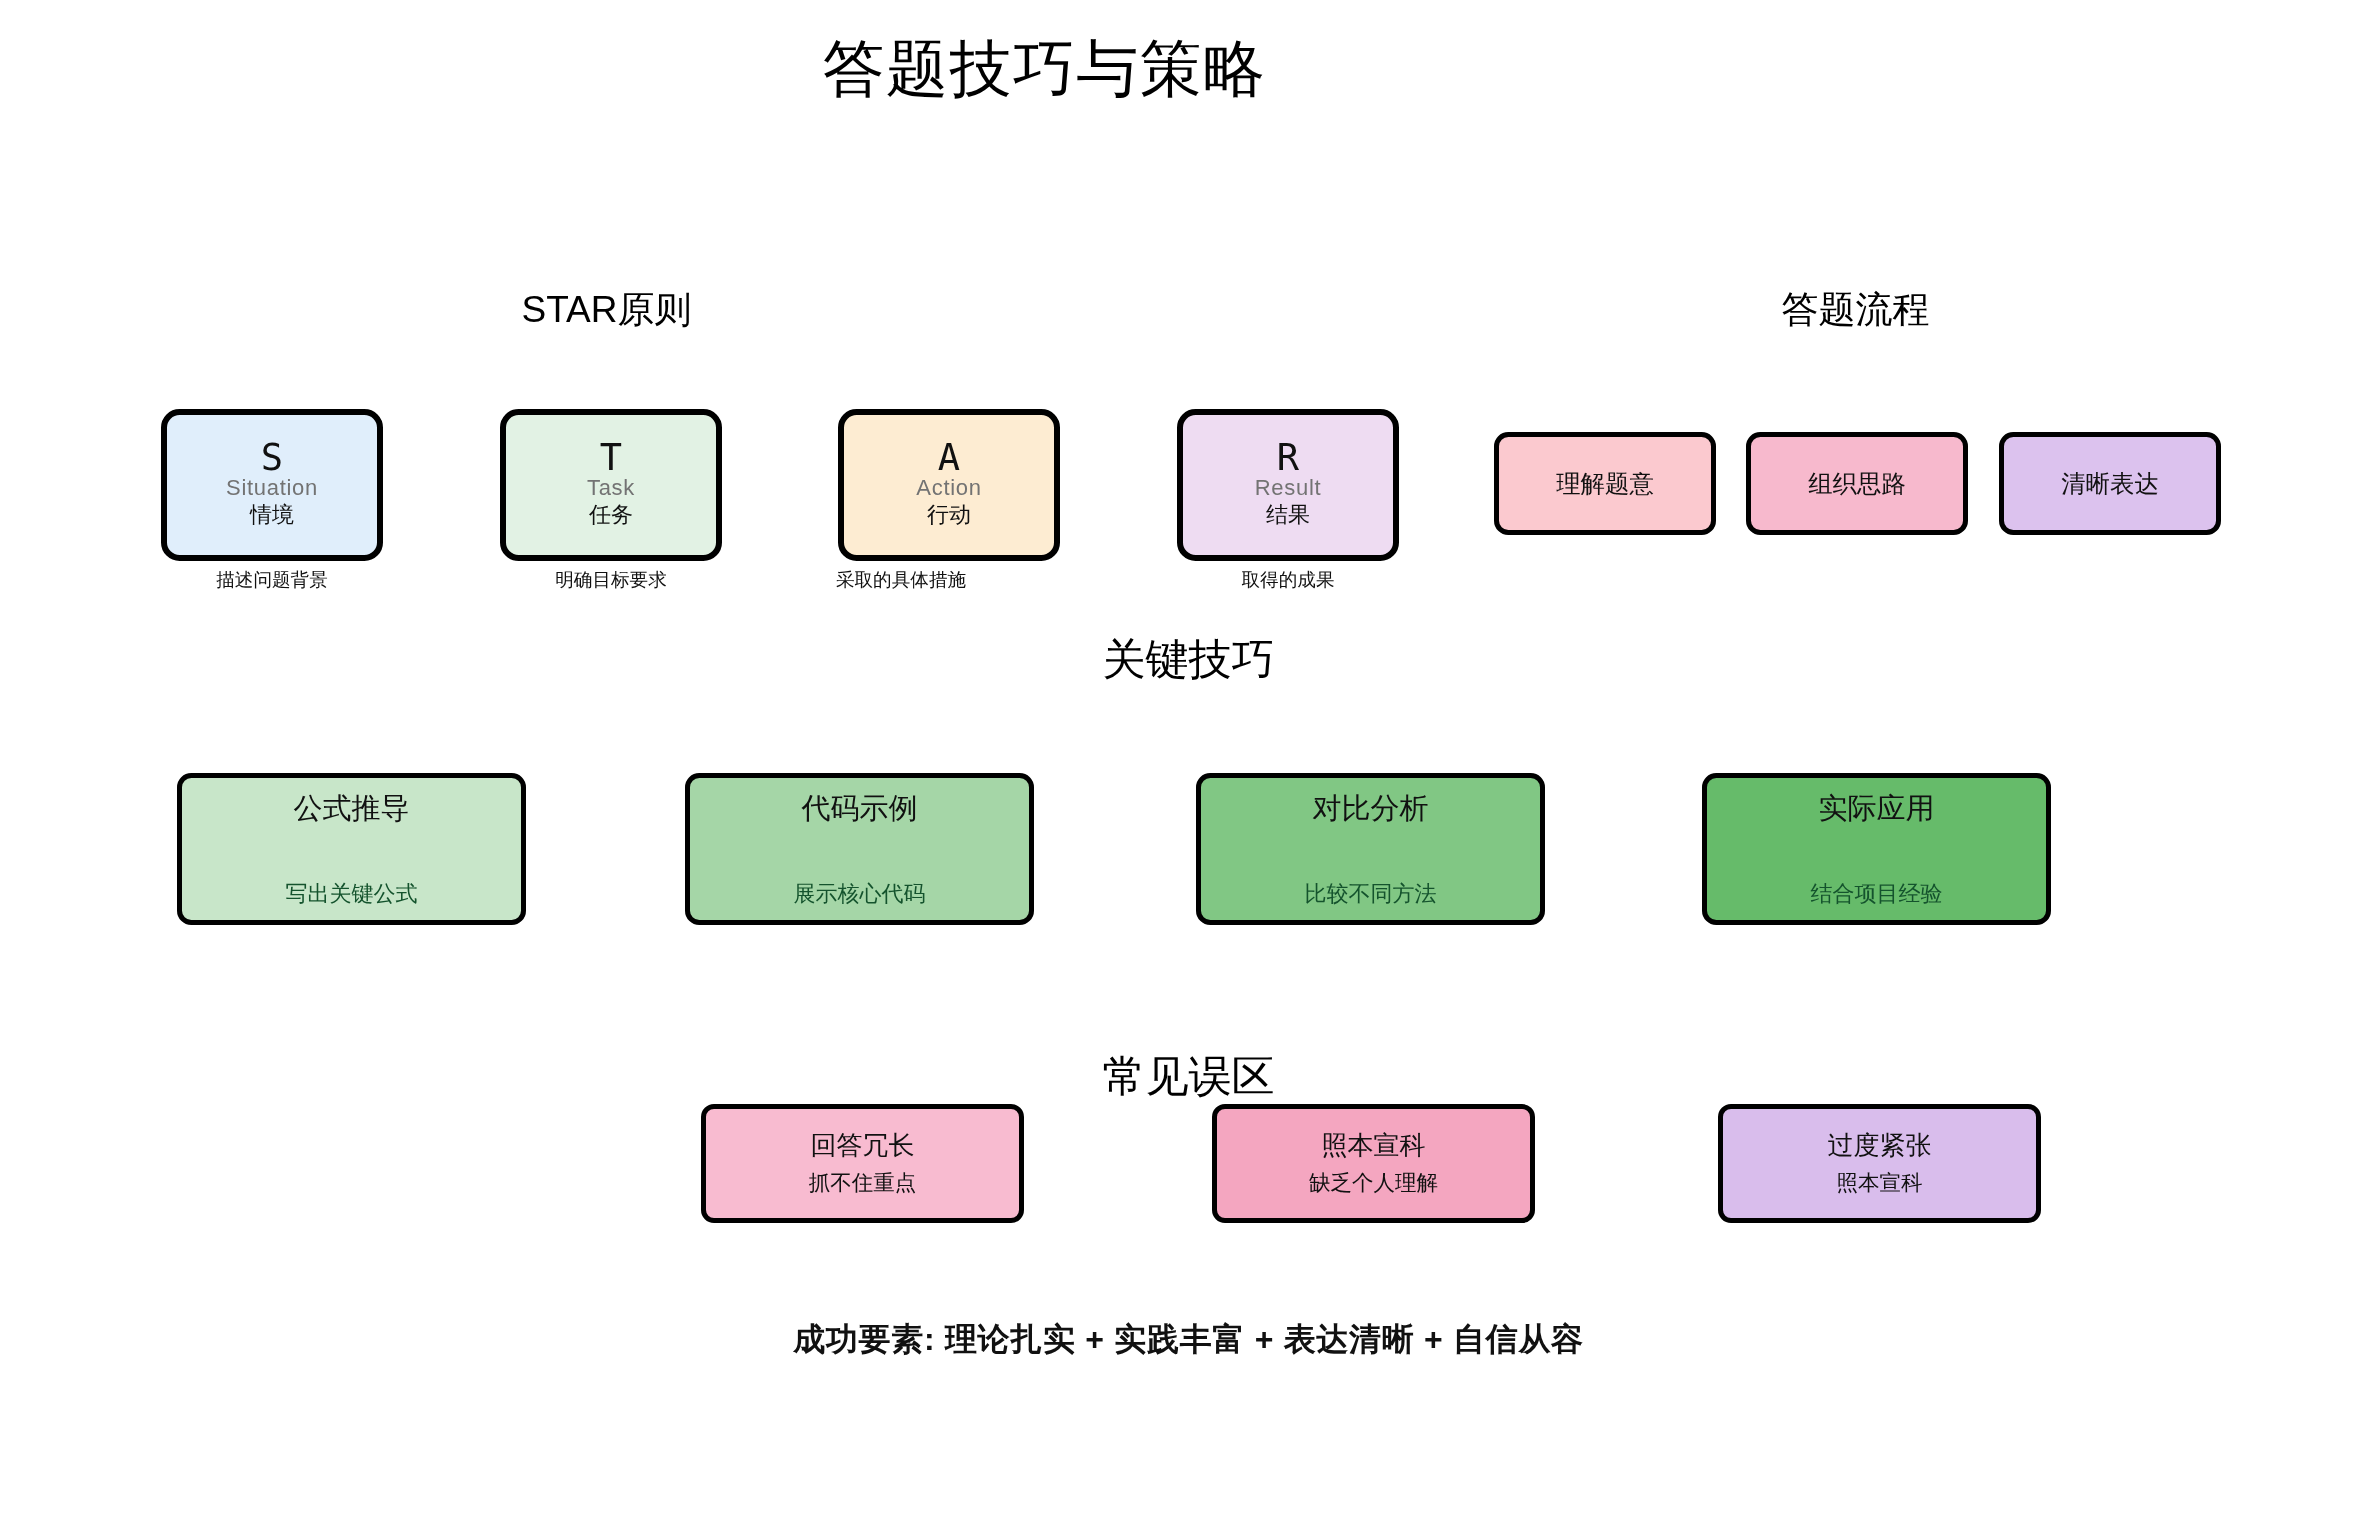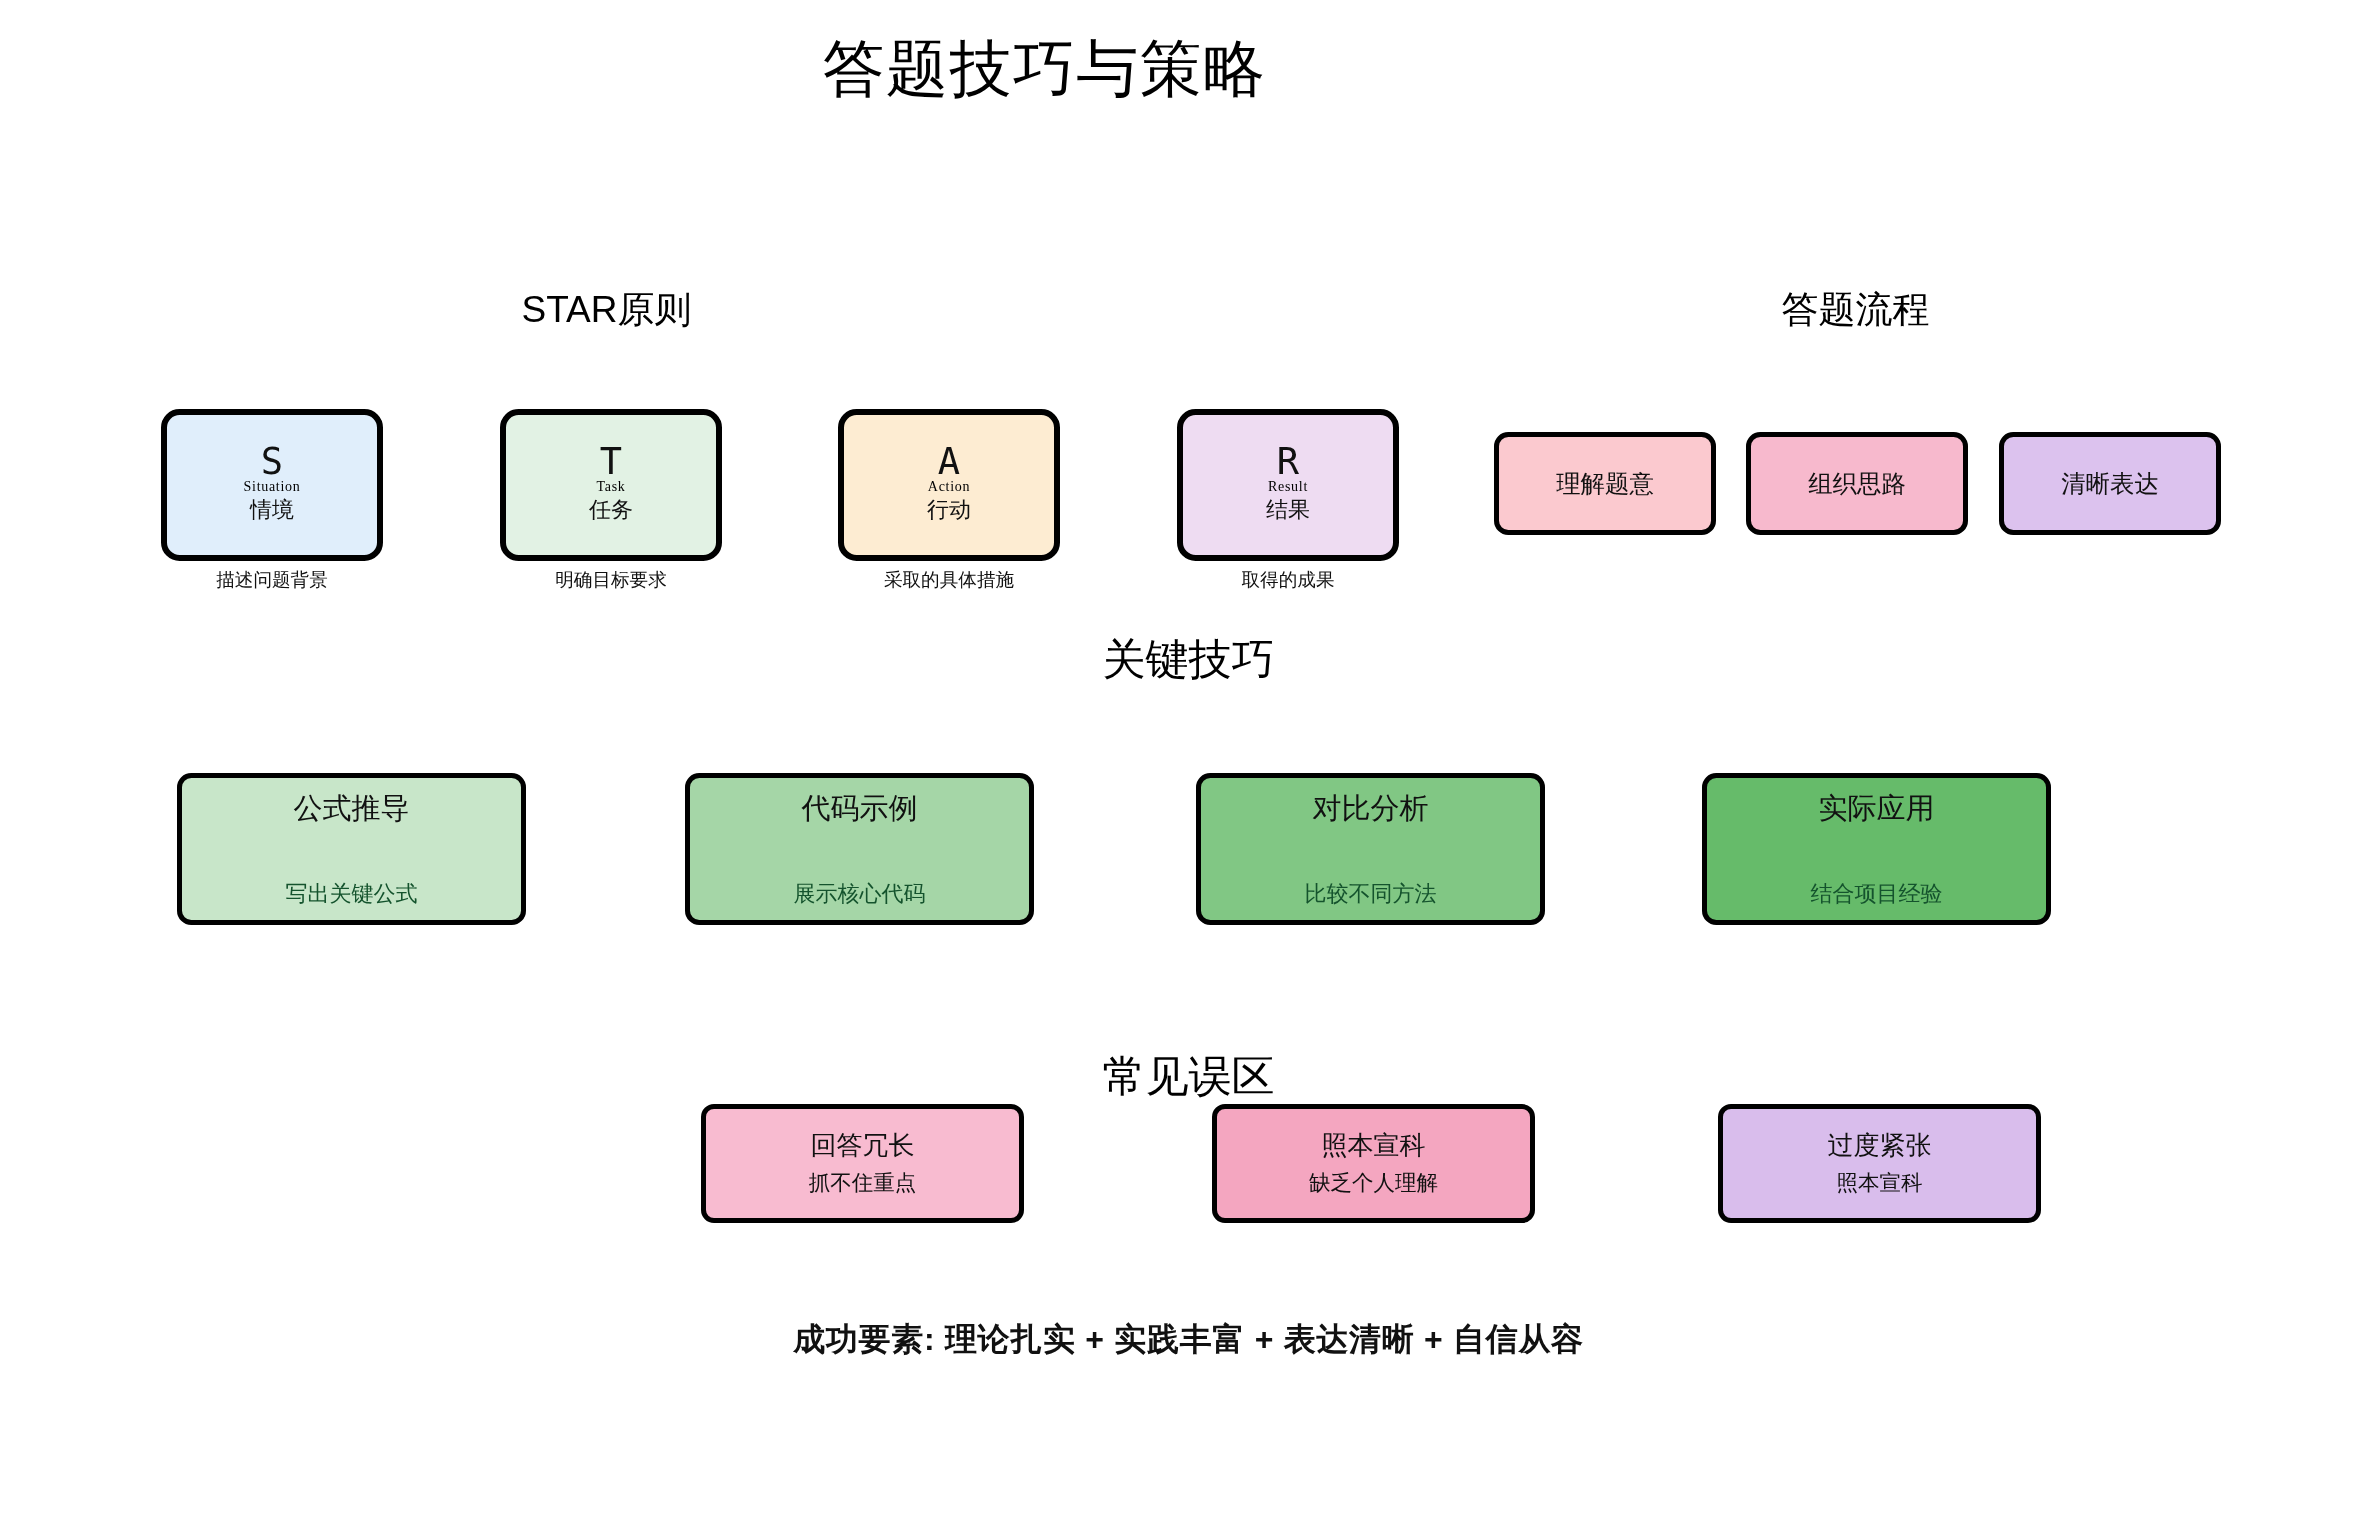--- a/index.html
+++ b/index.html
@@ -29,22 +29,22 @@
     text-align:center;
   }
 
   
   .star-card{width:222px;height:152px;border-radius:18.6px;border-width:6.5px;}
   .star-letter{
     font-family:"DejaVu Sans Mono","Liberation Mono",monospace;
     font-size:37px;line-height:0.92;font-weight:400;color:#111;
   }
   .star-en{
-    font-family:Liberation Serif, serif;
-    font-size:14px;line-height:1.18;color:#000000;letter-spacing:0.7px;
+    font-family:Liberation Sans, sans-serif;
+    font-size:22px;line-height:1.18;color:#737373;letter-spacing:0.7px;
   }
   .star-cn{font-size:22px;line-height:1.3;color:#111;}
   .star-caption{
     position:absolute;text-align:center;width:222px;
     font-size:18.6px;color:#111;white-space:nowrap;
   }
 
   
   .flow-card{width:222px;height:103px;border-radius:14.3px;border-width:5.7px;}
   .flow-label{font-size:24.4px;color:#111;}
@@ -85,21 +85,21 @@
     <div class="star-en">Task</div>
     <div class="star-cn">任务</div>
   </div>
   <div class="star-caption" style="left:500px;top:567px;">明确目标要求</div>
 
   <div class="card star-card" style="left:838px;top:409px;background:#fdecd2;">
     <div class="star-letter">A</div>
     <div class="star-en">Action</div>
     <div class="star-cn">行动</div>
   </div>
-  <div class="star-caption" style="left:838px;top:567px;">采取的具体措施</div>
+  <div class="star-caption" style="left:790px;top:567px;">采取的具体措施</div>
 
   <div class="card star-card" style="left:1177px;top:409px;background:#eedcf2;">
     <div class="star-letter">R</div>
     <div class="star-en">Result</div>
     <div class="star-cn">结果</div>
   </div>
   <div class="star-caption" style="left:1177px;top:567px;">取得的成果</div>
 
   <div class="section-head" style="left:1748px;top:285px;width:215px;">答题流程</div>
 

